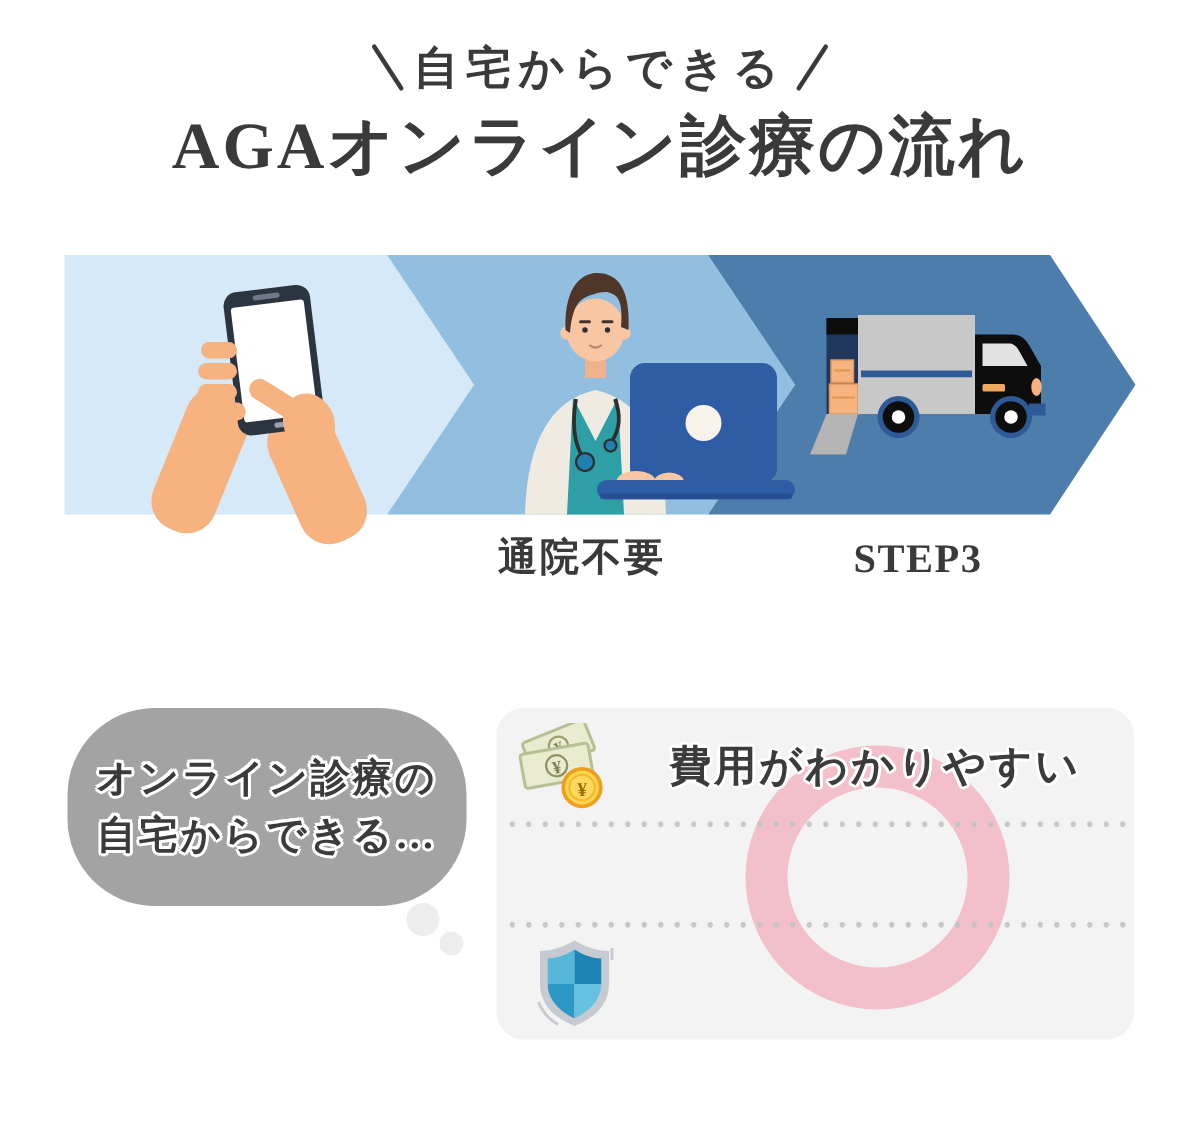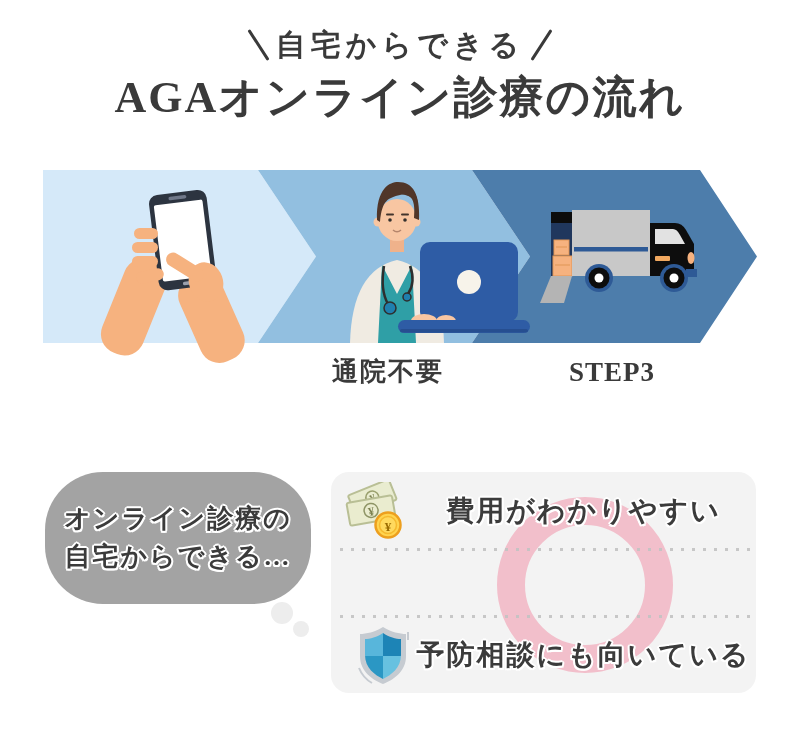--- a/index.html
+++ b/index.html
@@ -186,17 +186,16 @@
         <path d="M28,3 C20,8 11,10 5,10 L5,32 C5,48 18,56 28,60 C38,56 51,48 51,32 L51,10 C45,10 36,8 28,3 Z" fill="#c6cbd1"></path>
         <g clip-path="url(#shieldClip)">
           <rect x="8" y="7" width="20" height="25" fill="#58b6db"></rect>
           <rect x="28" y="7" width="20" height="25" fill="#1d84b6"></rect>
           <rect x="8" y="32" width="20" height="26" fill="#2b97c4"></rect>
           <rect x="28" y="32" width="20" height="26" fill="#67c1e0"></rect>
         </g>
         <path d="M4,44 Q8,54 17,59" stroke="#c6cbd1" stroke-width="2" fill="none"></path>
         <path d="M53,8 L53,16" stroke="#c6cbd1" stroke-width="2" fill="none"></path>
       </svg>
-      <div class="merit-text outlined">予防相談にも向いている</div>
     </div>
   </div>
 
 </div>
 
 </body></html>

